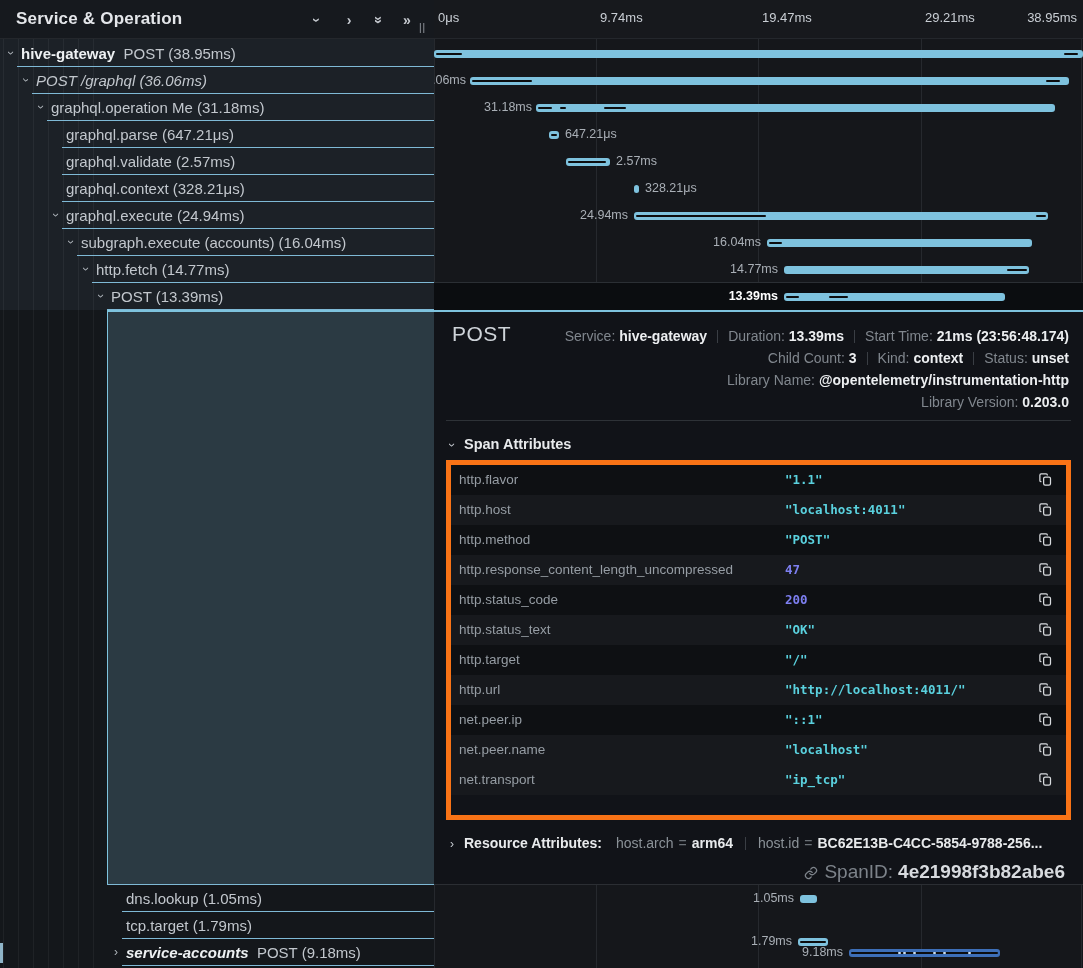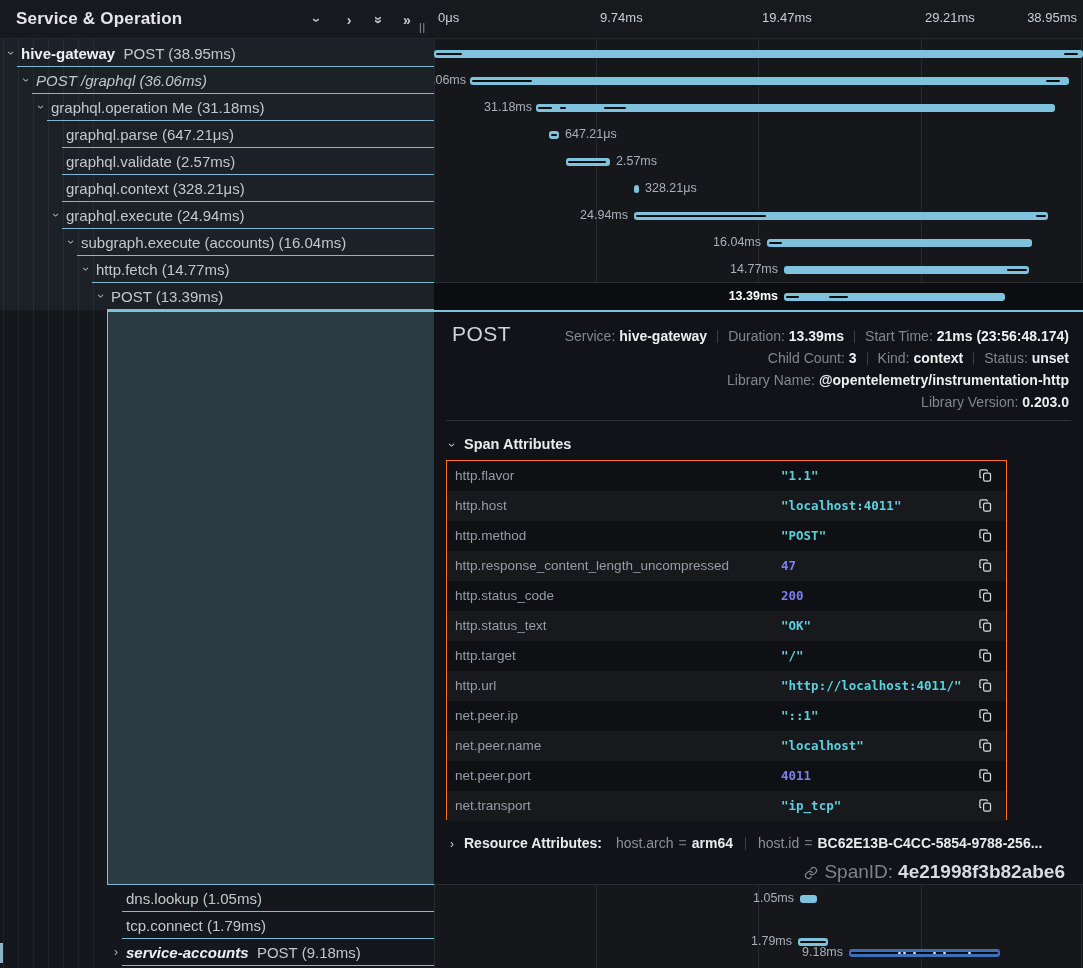--- a/index.html
+++ b/index.html
@@ -50,21 +50,21 @@
   #detail-bottom-line-right{left:434px;top:884px;width:649px;height:1px;background:#2b2e33;z-index:7;}
   #detail{left:434px;top:312px;width:649px;height:572px;background:#111318;z-index:5;}
   #detail-title{left:18px;top:10px;font-size:21px;font-weight:500;color:#cfd4d9;letter-spacing:.5px;}
   .meta-line{position:absolute;right:14px;height:20px;line-height:20px;font-size:14px;color:#81878e;
              white-space:nowrap;text-align:right;}
   .meta-line .val{color:#eceef0;font-weight:700;}
   .meta-line .vsep{display:inline-block;width:1px;height:13px;background:#3a3e44;margin:0 10px;vertical-align:-2px;}
   #detail-divider{left:12px;top:108px;width:625px;height:1px;background:#2e3237;}
   #attr-header{left:16px;top:122px;height:20px;line-height:20px;font-size:14.5px;font-weight:700;color:#e8eaec;cursor:pointer;}
   #attr-header .chev{display:inline-block;font-size:12px;font-weight:400;color:#c6cad0;margin-right:10px;transform:rotate(90deg);}
-  #attr-table{left:12px;top:148px;width:561px;height:360px;border:1px solid #f97316;box-sizing:border-box;}
+  #attr-table{left:12px;top:148px;width:625px;height:360px;border:5px solid #f97316;box-sizing:border-box;}
   .arow{position:relative;width:100%;height:30px;}
   .arow.odd{background:#0e1013;}
   .arow.even{background:#17191d;}
   .arow .k{position:absolute;left:8px;top:0;height:30px;line-height:30px;font-size:13.5px;color:#969da4;}
   .arow .v{position:absolute;left:334px;top:0;height:30px;line-height:30px;
            font-family:"DejaVu Sans Mono",monospace;font-size:12.5px;font-weight:700;white-space:nowrap;}
   .arow .v.string{color:#5ad1de;}
   .arow .v.number{color:#7d7ff0;}
   .copy-btn{position:absolute;right:12px;top:7px;width:16px;height:16px;cursor:pointer;}
   #res-line{left:16px;top:520px;height:22px;line-height:22px;font-size:14px;white-space:nowrap;}
@@ -324,28 +324,20 @@
             </svg></div>
         </div>
         <div class="arow even">
           <span class="k">net.peer.name</span>
           <span class="v string">"localhost"</span>
           <div class="copy-btn"><svg viewBox="0 0 24 24" width="15" height="15" fill="none" stroke="#d9dcdf" stroke-width="2" stroke-linejoin="round">
               <rect x="9" y="8" width="11" height="13" rx="2.5"></rect>
               <path d="M5.5 15.5H5a2 2 0 0 1-2-2V5a2 2 0 0 1 2-2h8a2 2 0 0 1 2 2v.5"></path>
             </svg></div>
         </div>
-        <div class="arow odd">
-          <span class="k">net.peer.port</span>
-          <span class="v number">4011</span>
-          <div class="copy-btn"><svg viewBox="0 0 24 24" width="15" height="15" fill="none" stroke="#d9dcdf" stroke-width="2" stroke-linejoin="round">
-              <rect x="9" y="8" width="11" height="13" rx="2.5"></rect>
-              <path d="M5.5 15.5H5a2 2 0 0 1-2-2V5a2 2 0 0 1 2-2h8a2 2 0 0 1 2 2v.5"></path>
-            </svg></div>
-        </div>
         <div class="arow even">
           <span class="k">net.transport</span>
           <span class="v string">"ip_tcp"</span>
           <div class="copy-btn"><svg viewBox="0 0 24 24" width="15" height="15" fill="none" stroke="#d9dcdf" stroke-width="2" stroke-linejoin="round">
               <rect x="9" y="8" width="11" height="13" rx="2.5"></rect>
               <path d="M5.5 15.5H5a2 2 0 0 1-2-2V5a2 2 0 0 1 2-2h8a2 2 0 0 1 2 2v.5"></path>
             </svg></div>
         </div>
       </div>
     <div class="abs" id="res-line">
@@ -358,21 +350,21 @@
         </svg><span>SpanID:</span><span id="spanid-value">4e21998f3b82abe6</span>
     </div>
   </div>
 
   <div class="abs" id="tree-bottom">
       <div class="trow" style="top: 0px;">
         <div class="lbl" style="left: 19px;">dns.lookup (1.05ms)</div>
         <div class="bline" style="left: 15px;"></div>
       </div>
       <div class="trow" style="top: 27px;">
-        <div class="lbl" style="left: 19px;">tcp.connect (1.79ms)</div>
+        <div class="lbl" style="left: 19px;">tcp.target (1.79ms)</div>
         <div class="bline" style="left: 15px;"></div>
       </div>
       <div class="trow" style="top: 54px;">
         <div class="chev" style="left: 3px;"><span class="g">›</span></div>
         <div class="lbl" style="left: 19px;"><span class="svc it">service-accounts</span>&nbsp;&nbsp;POST (9.18ms)</div>
         <div class="bline" style="left: 15px;"></div>
       </div>
     </div>
   <div class="abs" id="tl-bottom">
       <div class="tlrow" style="top: 0px;">

